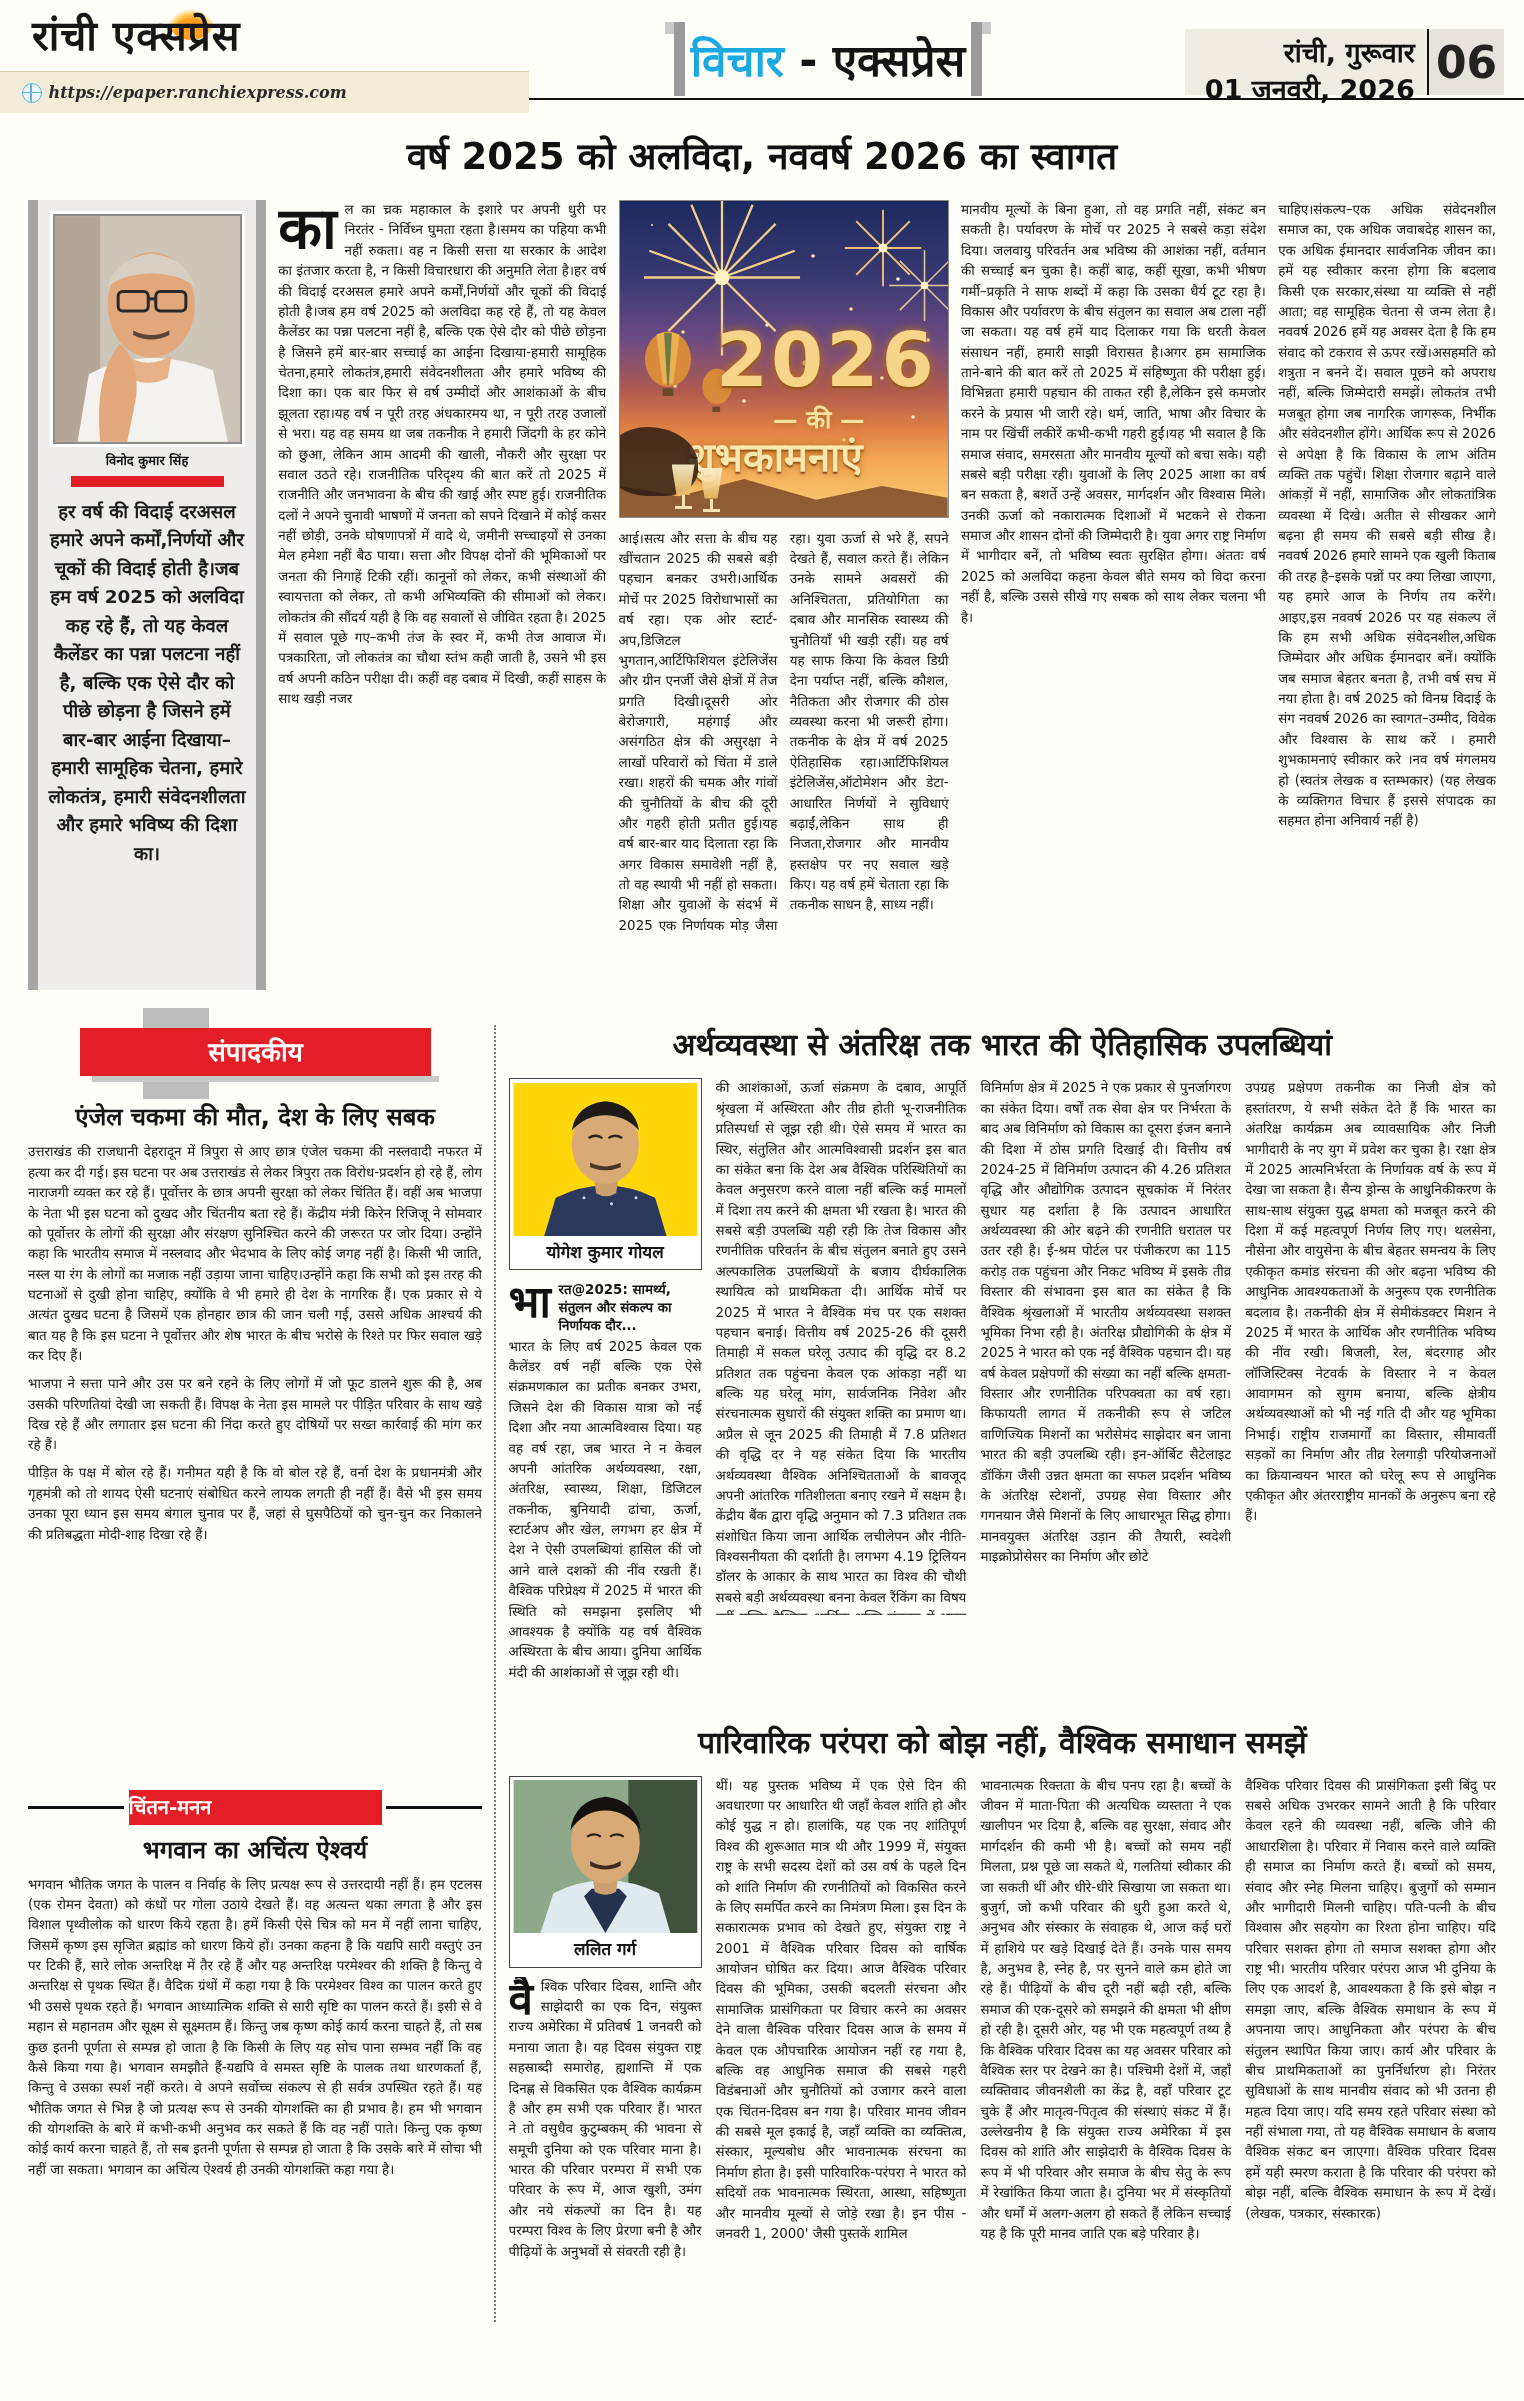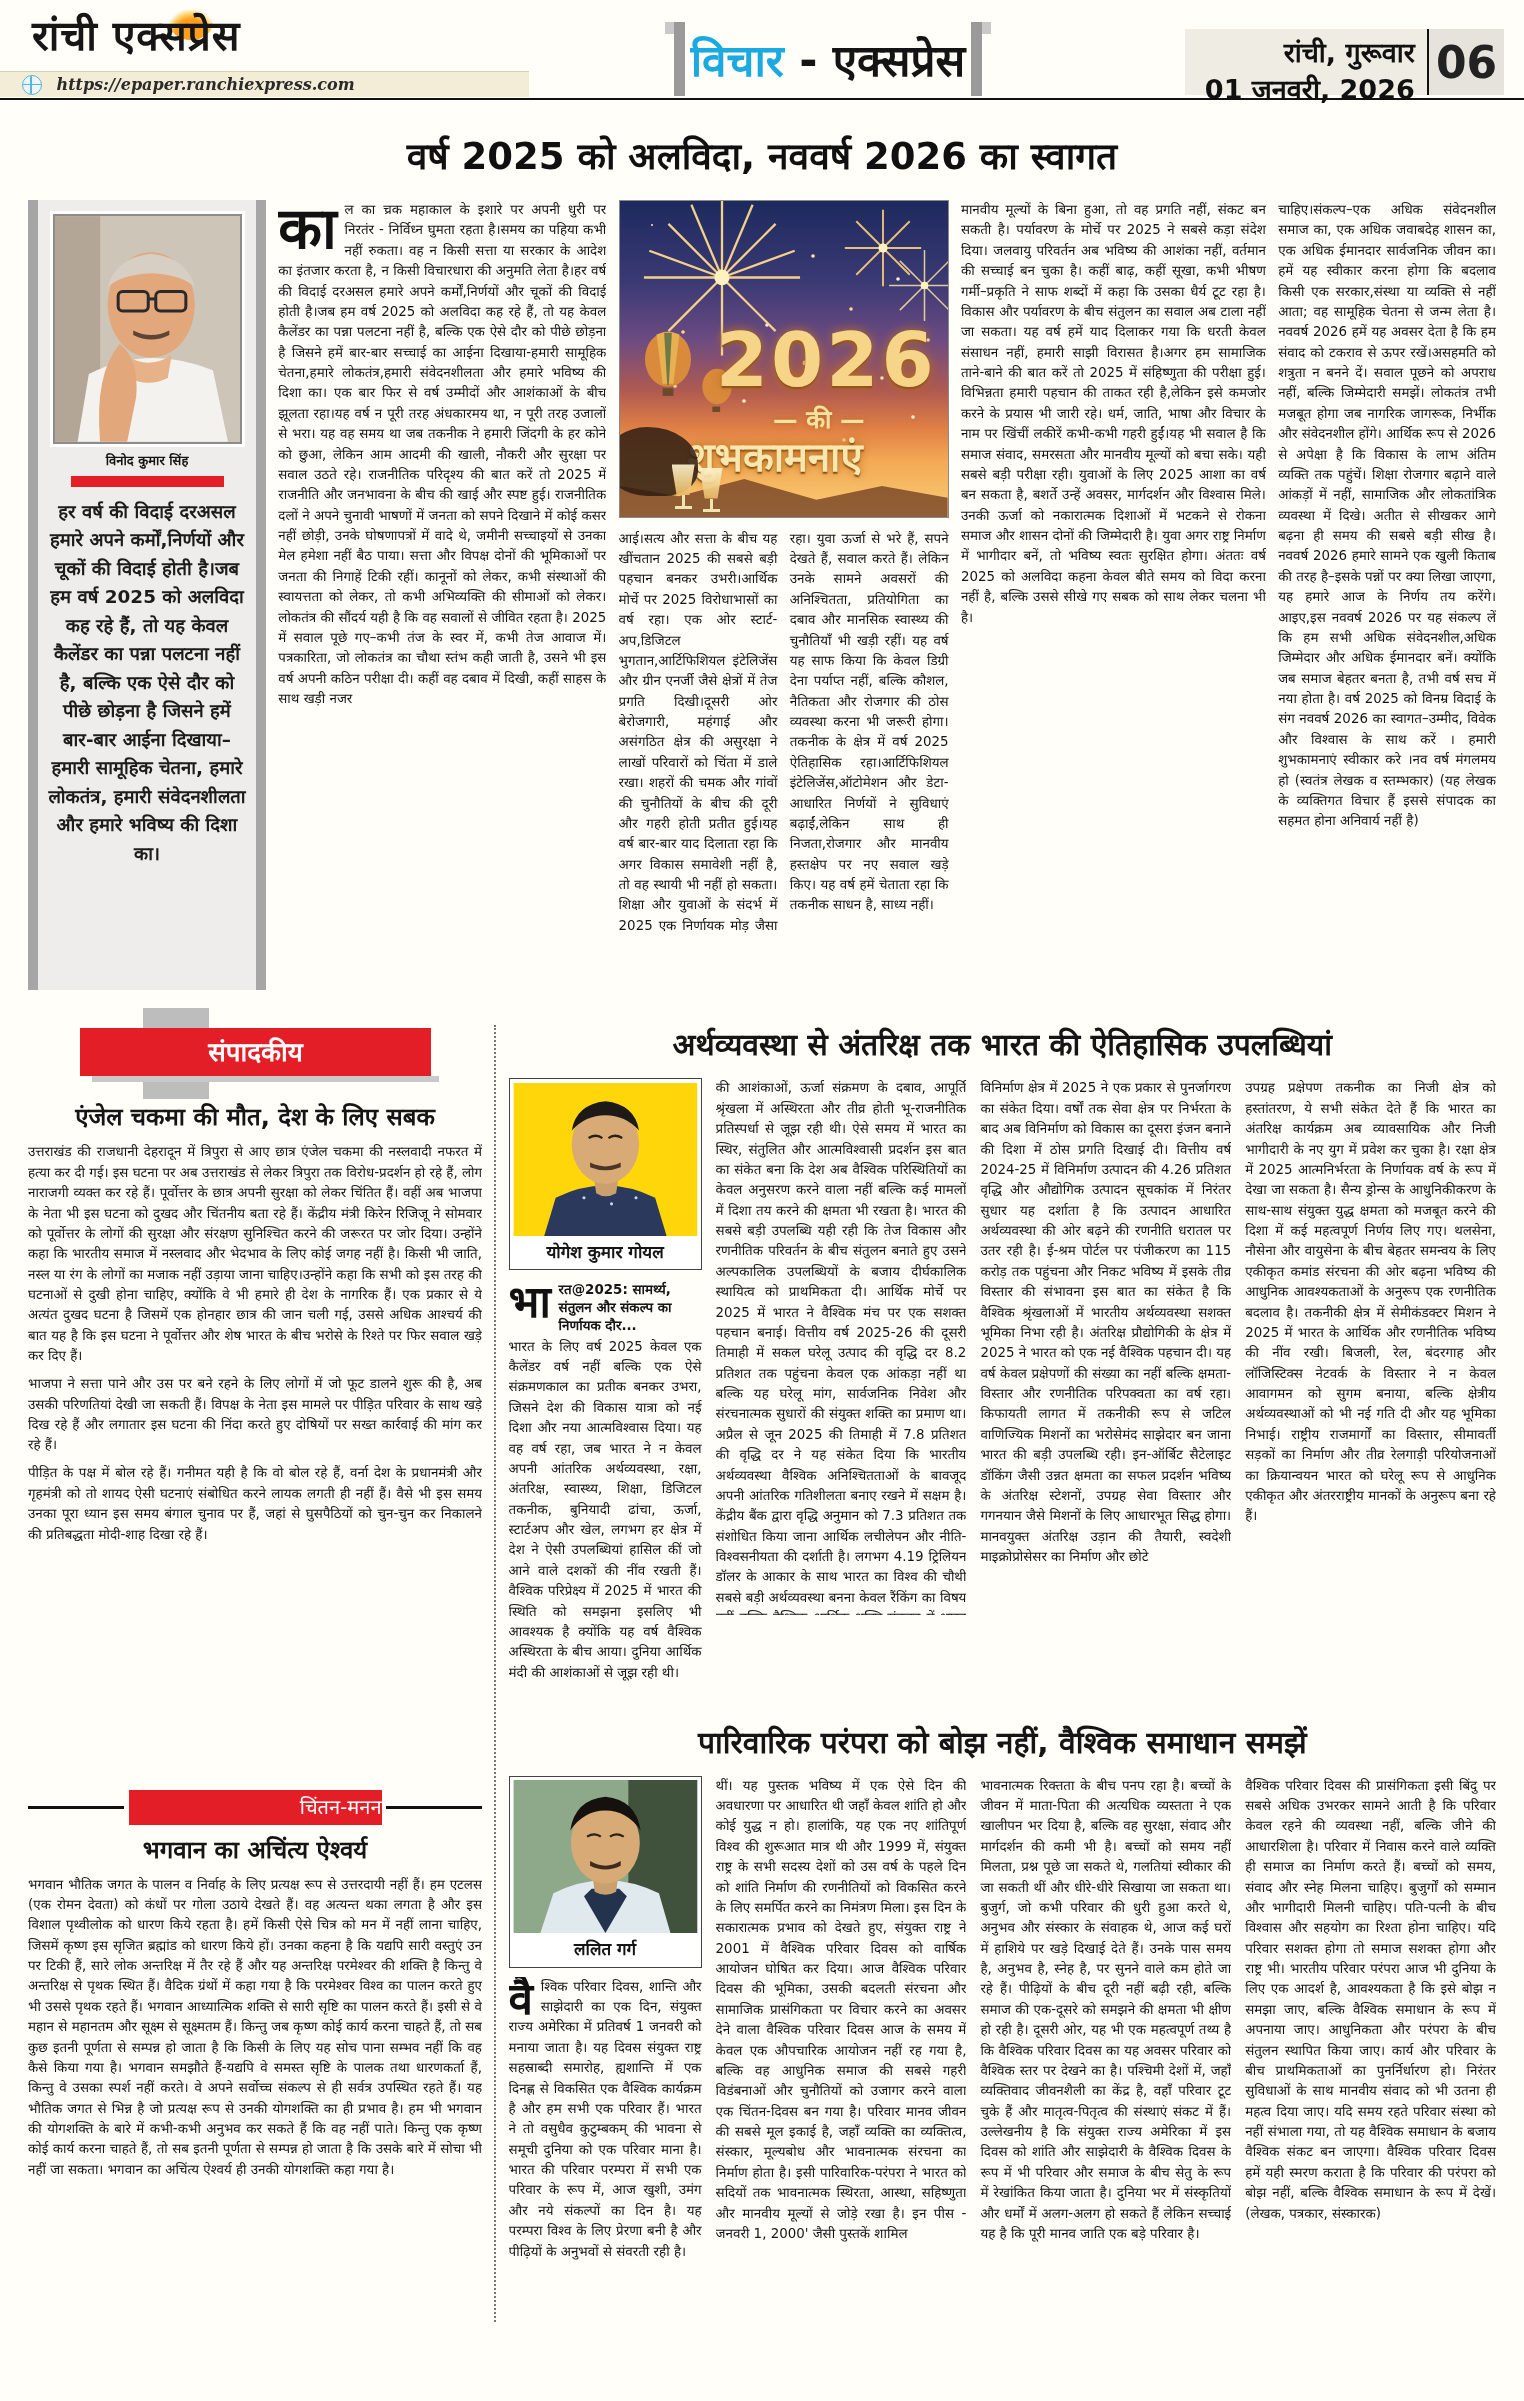--- a/index.html
+++ b/index.html
@@ -6,22 +6,22 @@
   body { background:#ffffff; }
   .page{ width:1524px; height:2401px; position:relative; background:#fffef9;
          font-family:"DejaVu Sans", sans-serif; color:#151515; overflow:hidden;}
 
   
   .header{ position:relative; height:100px; border-bottom:2.3px solid #111; }
   .logo-block{ position:absolute; left:32px; top:6.1px; }
   .logo-title{ font-size:41px; font-weight:800; letter-spacing:0.8px; color:#161616; position:relative; z-index:2;}
   .logo-sun{ position:absolute; left:137px; top:-1.5px; width:44px; height:35px; z-index:1;
              background:radial-gradient(circle at 50% 85%, #ff9d1c 0 42%, #ffce5e 55%, rgba(255,255,255,0) 70%); border-radius:50%;}
-  .url-strip{ position:absolute; left:0; top:71px; width:529px; height:26px; background:#f3ecd7;
-              display:flex; align-items:center; gap:15px; padding-left:21.5px; border-top:1.5px solid #d8cfb4;}
+  .url-strip{ position:absolute; left:0; top:71px; width:529px; height:42px; background:#f3ecd7;
+              display:flex; align-items:center; gap:7px; padding-left:21.5px; border-top:1.5px solid #d8cfb4;}
   .globe{ width:20px; height:20px; border-radius:50%; background:#eaf6fb; border:1.5px solid #5bb4d8;
           position:relative; overflow:hidden;}
   .globe:before{content:""; position:absolute; left:7.7px; top:0; bottom:0; width:1.5px; background:#5bb4d8;}
   .globe:after{content:""; position:absolute; top:8.4px; left:0; right:0; height:1.5px; background:#5bb4d8;}
   .url-text{ font-size:16px; font-weight:700; font-style:italic; color:#2a2a2a; font-family:"DejaVu Serif", serif;}
   .masthead-center{ position:absolute; left:552px; top:21.5px; width:552px; display:flex; align-items:center; justify-content:center; gap:6px;}
   .bracket{ width:20px; height:74px; position:relative;}
   .bracket .v{ position:absolute; top:0; bottom:0; width:10.7px; background:#9a9a9a;}
   .bracket.l .v{ right:0;} .bracket.l:before{content:""; position:absolute; left:0; top:0; width:20px; height:12.3px; background:#c9c9c9;}
   .bracket.r .v{ left:0;} .bracket.r:before{content:""; position:absolute; right:0; top:0; width:20px; height:12.3px; background:#c9c9c9;}
@@ -82,22 +82,22 @@
   .ed-gray{ position:absolute; left:115px; top:-12.3px; width:66px; height:91px; background:#bdbdbd;}
   .ed-red{ position:absolute; left:52px; top:7.7px; width:351px; height:48px; background:#e41e26; z-index:2;
            color:#fff; font-size:26px; font-weight:800; text-align:center; line-height:48px;}
   .ed-red:after{ content:""; position:absolute; left:12.3px; right:-7.7px; bottom:-6.1px; height:6.1px; background:#c9c9c9; z-index:-1;}
   .ed-headline{ font-size:24px; font-weight:800; text-align:center; margin:12.3px 0 10.7px;}
   .ed-body{ height:635px; overflow:hidden;}
   .ed-body p{ margin-bottom:7.7px;}
 
   .chintan-banner{ display:flex; align-items:center; margin:12.3px 0 4.6px;}
   .chintan-banner .line{ flex:1; border-top:3.1px solid #111;}
-  .chintan-red{ width:253px; height:35px; background:#e41e26; color:#fff; font-size:20px; font-weight:400;
-                text-align:right; line-height:35px; margin:0 4.6px;}
+  .chintan-red{ width:253px; height:35px; background:#e41e26; color:#fff; font-size:20px; font-weight:700;
+                text-align:left; line-height:35px; margin:0 4.6px;}
   .ch-headline{ font-size:24px; font-weight:800; text-align:center; margin:7.7px 0 9.2px;}
   .ch-body{ height:420px; overflow:hidden;}
 
   .art-headline{ font-size:30px; font-weight:800; text-align:center; margin:3.1px 0 14px; white-space:nowrap; overflow:hidden;}
   .art-row{ display:flex; gap:14px;}
   .author-col{ flex:0 0 193px;}
   .photo-box{ border:1.5px solid #444; padding:3.1px; background:#fff;}
   .photo-box svg{ display:block; width:100%; height:153px;}
   .author-name{ text-align:center; font-size:17px; font-weight:800; padding:4.6px 0 3.1px;}
   .intro-line{ font-weight:700; font-size:13.4px; margin:9.2px 0 3.1px;}

